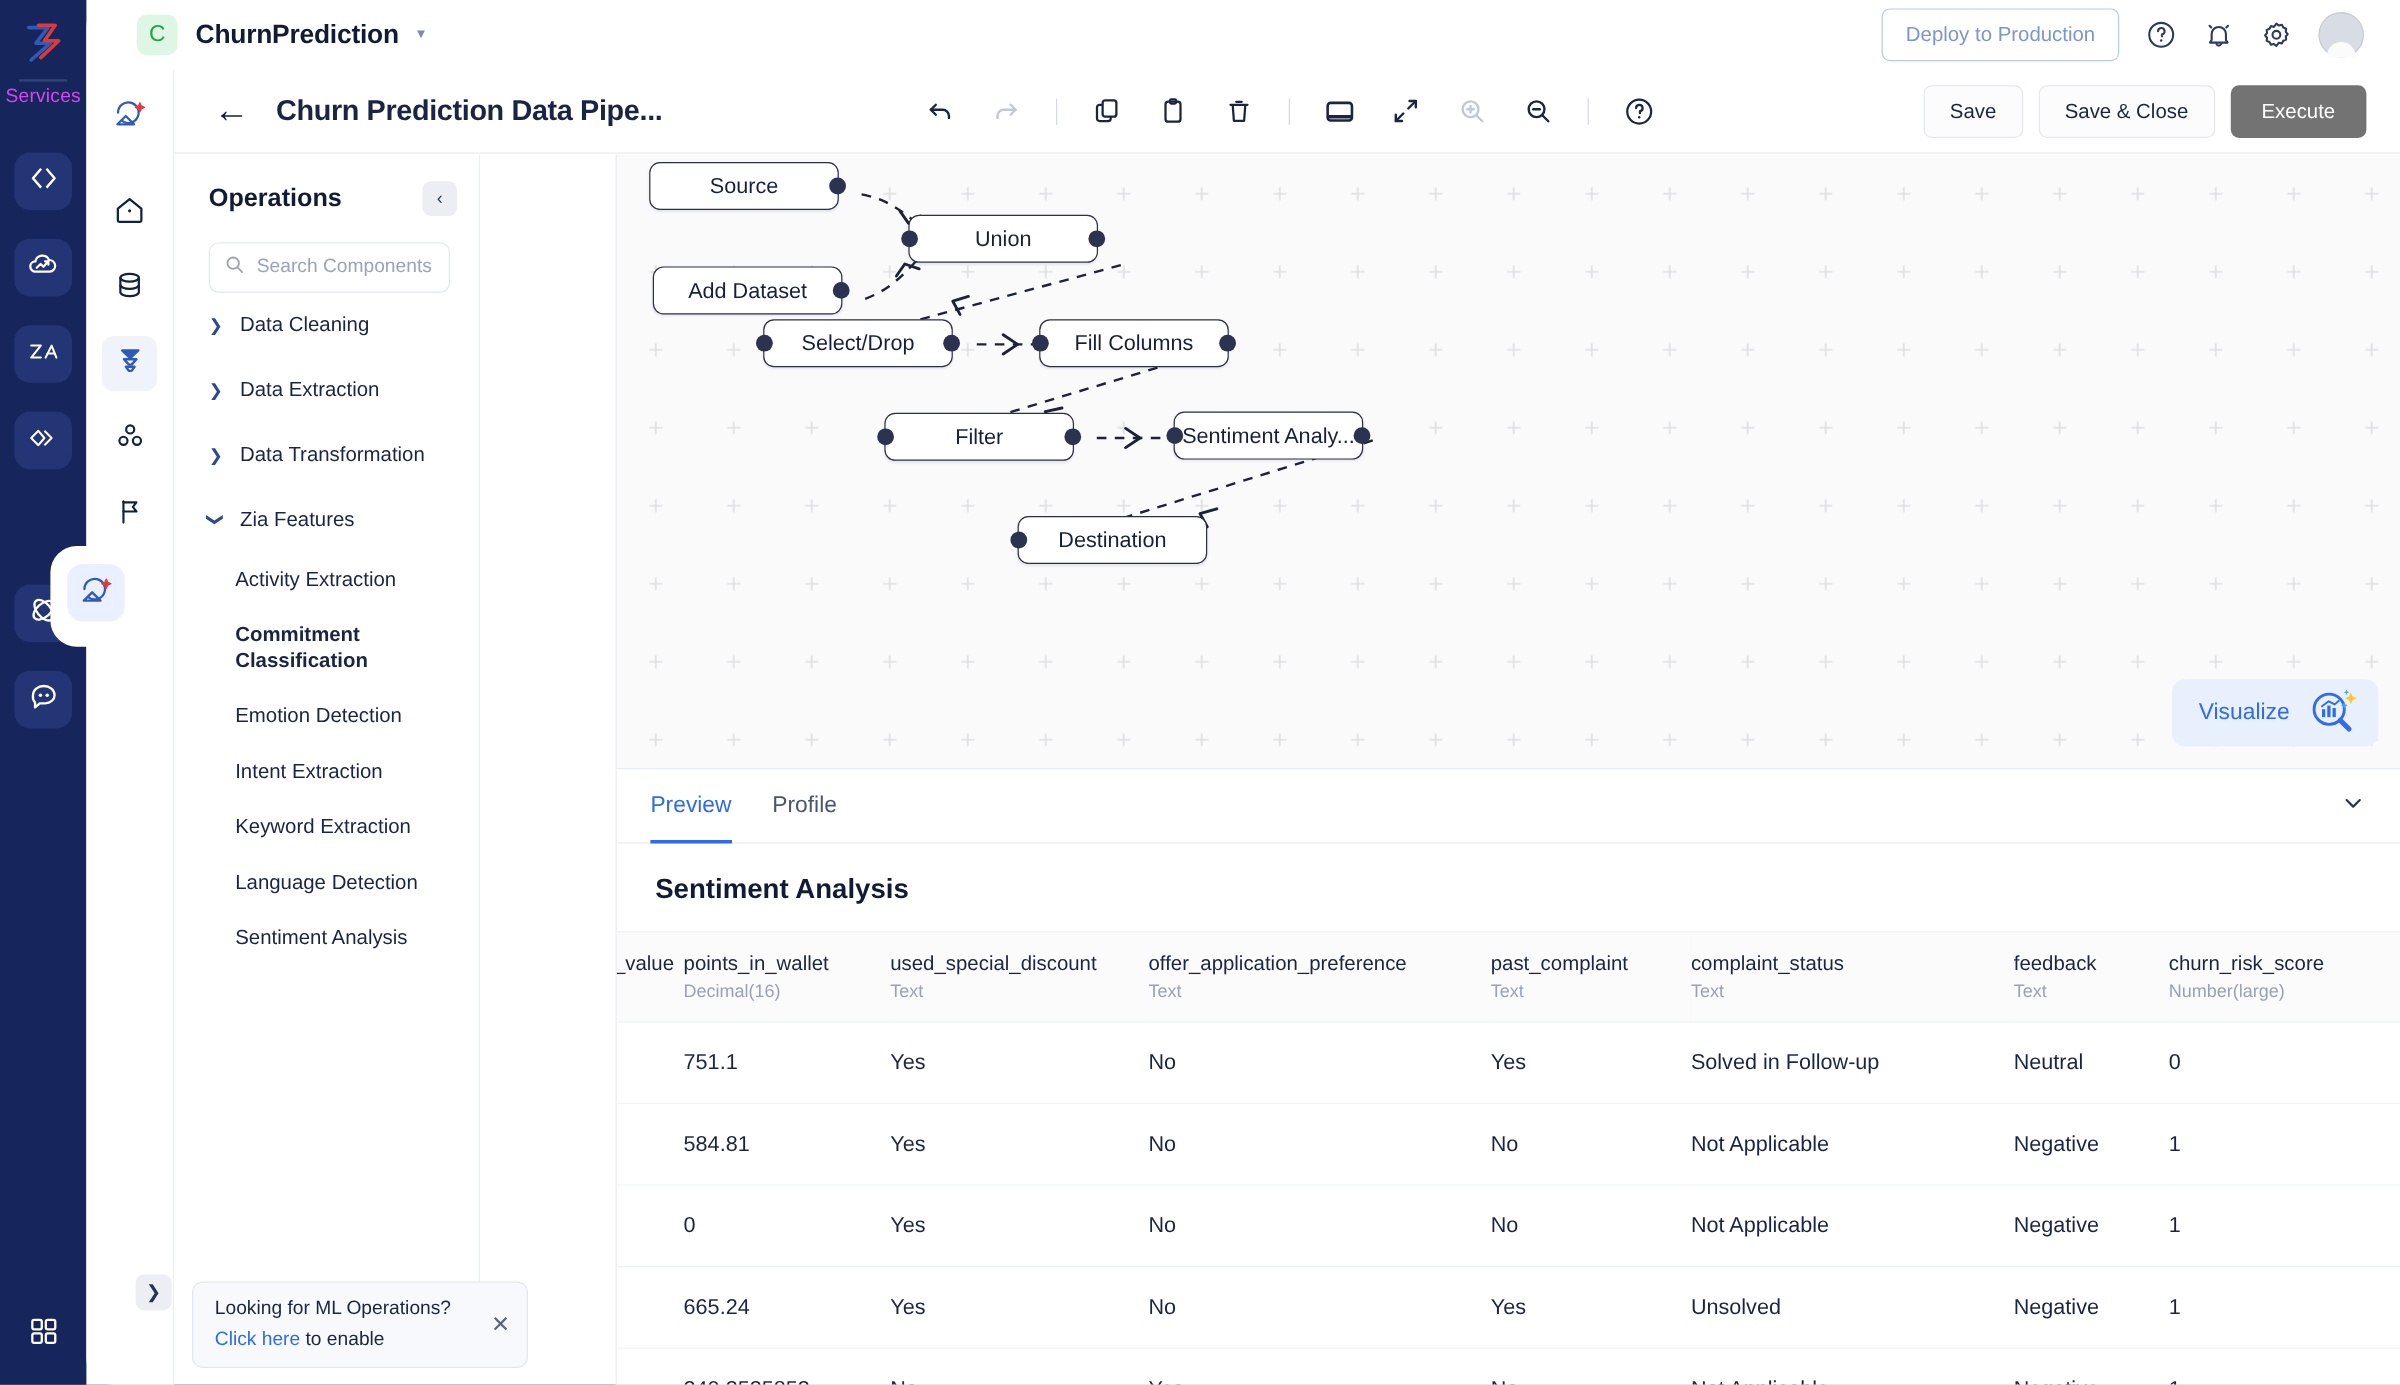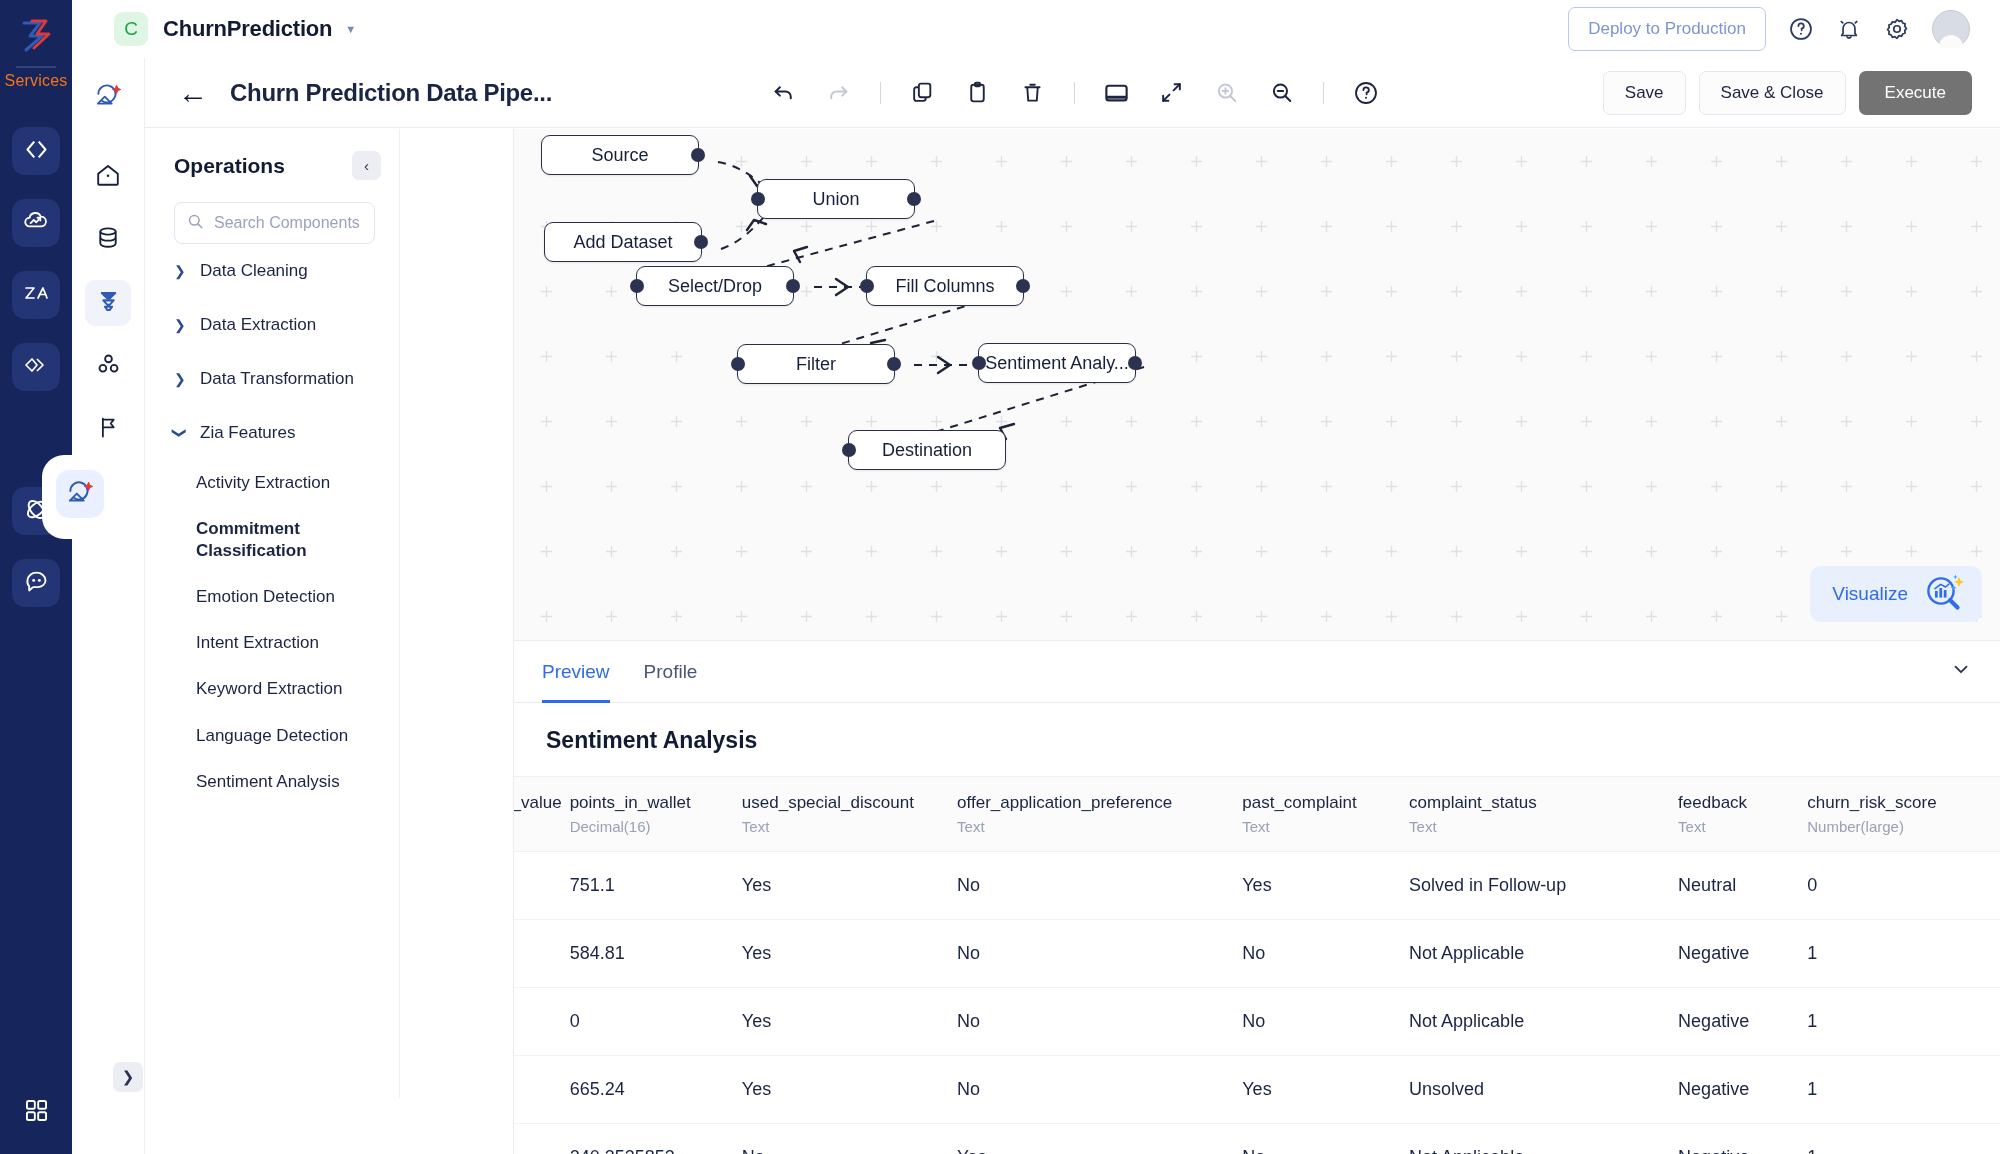--- a/index.html
+++ b/index.html
@@ -12,21 +12,21 @@
   }
   .app { position: relative; width: 2000px; height: 1154px; background:#16255c; }
 
   
   .rail {
     position: absolute; left:0; top:0; width:72px; height:1154px;
     background:#16255c; display:flex; flex-direction:column; align-items:center;
   }
   .rail-logo { margin-top:12px; width:52px; height:48px; display:flex; align-items:center; justify-content:center; }
   .rail-div { width:40px; height:2px; background:#32427a; margin:6px 0 4px; }
-  .rail-services { font-size:16px; color:#f97316; letter-spacing:.2px; margin-bottom:25px; }
+  .rail-services { font-size:16px; color:#d946ef; letter-spacing:.2px; margin-bottom:25px; }
   .rail-btn {
     width:48px; height:48px; border-radius:13px; background:#233575;
     display:flex; align-items:center; justify-content:center; margin:12px 0;
     cursor:pointer;
   }
   .rail-btn.plain { background:transparent; }
   .rail-bottom { position:absolute; bottom:18px; left:12px; width:48px; height:48px;
     border-radius:13px; display:flex; align-items:center; justify-content:center; }
 
   
@@ -499,20 +499,29 @@
       <div class="leaf">Keyword Extraction</div>
       <div class="leaf">Language Detection</div>
       <div class="leaf">Sentiment Analysis</div>
     </div>
   </div>
 
   <div class="panel-toggle">
     <span>❯</span>
   </div>
 
+  <div class="toast">
+    <div class="toast-txt">
+      <div>Looking for ML Operations?</div>
+      <div>
+        <span class="toast-link">Click here</span><span> to enable</span>
+      </div>
+    </div>
+    <div class="toast-x">✕</div>
+  </div>
 
   <div class="canvas">
     <svg class="dots" width="1487" height="511">
       <defs>
         <pattern id="plusgrid" width="65" height="65" patternUnits="userSpaceOnUse">
           <path d="M32.5 27 v11 M27 32.5 h11" stroke="#dfe0e4" stroke-width="1.4"></path>
         </pattern>
       </defs>
       <rect width="1487" height="511" fill="url(#plusgrid)"></rect>
     </svg>

